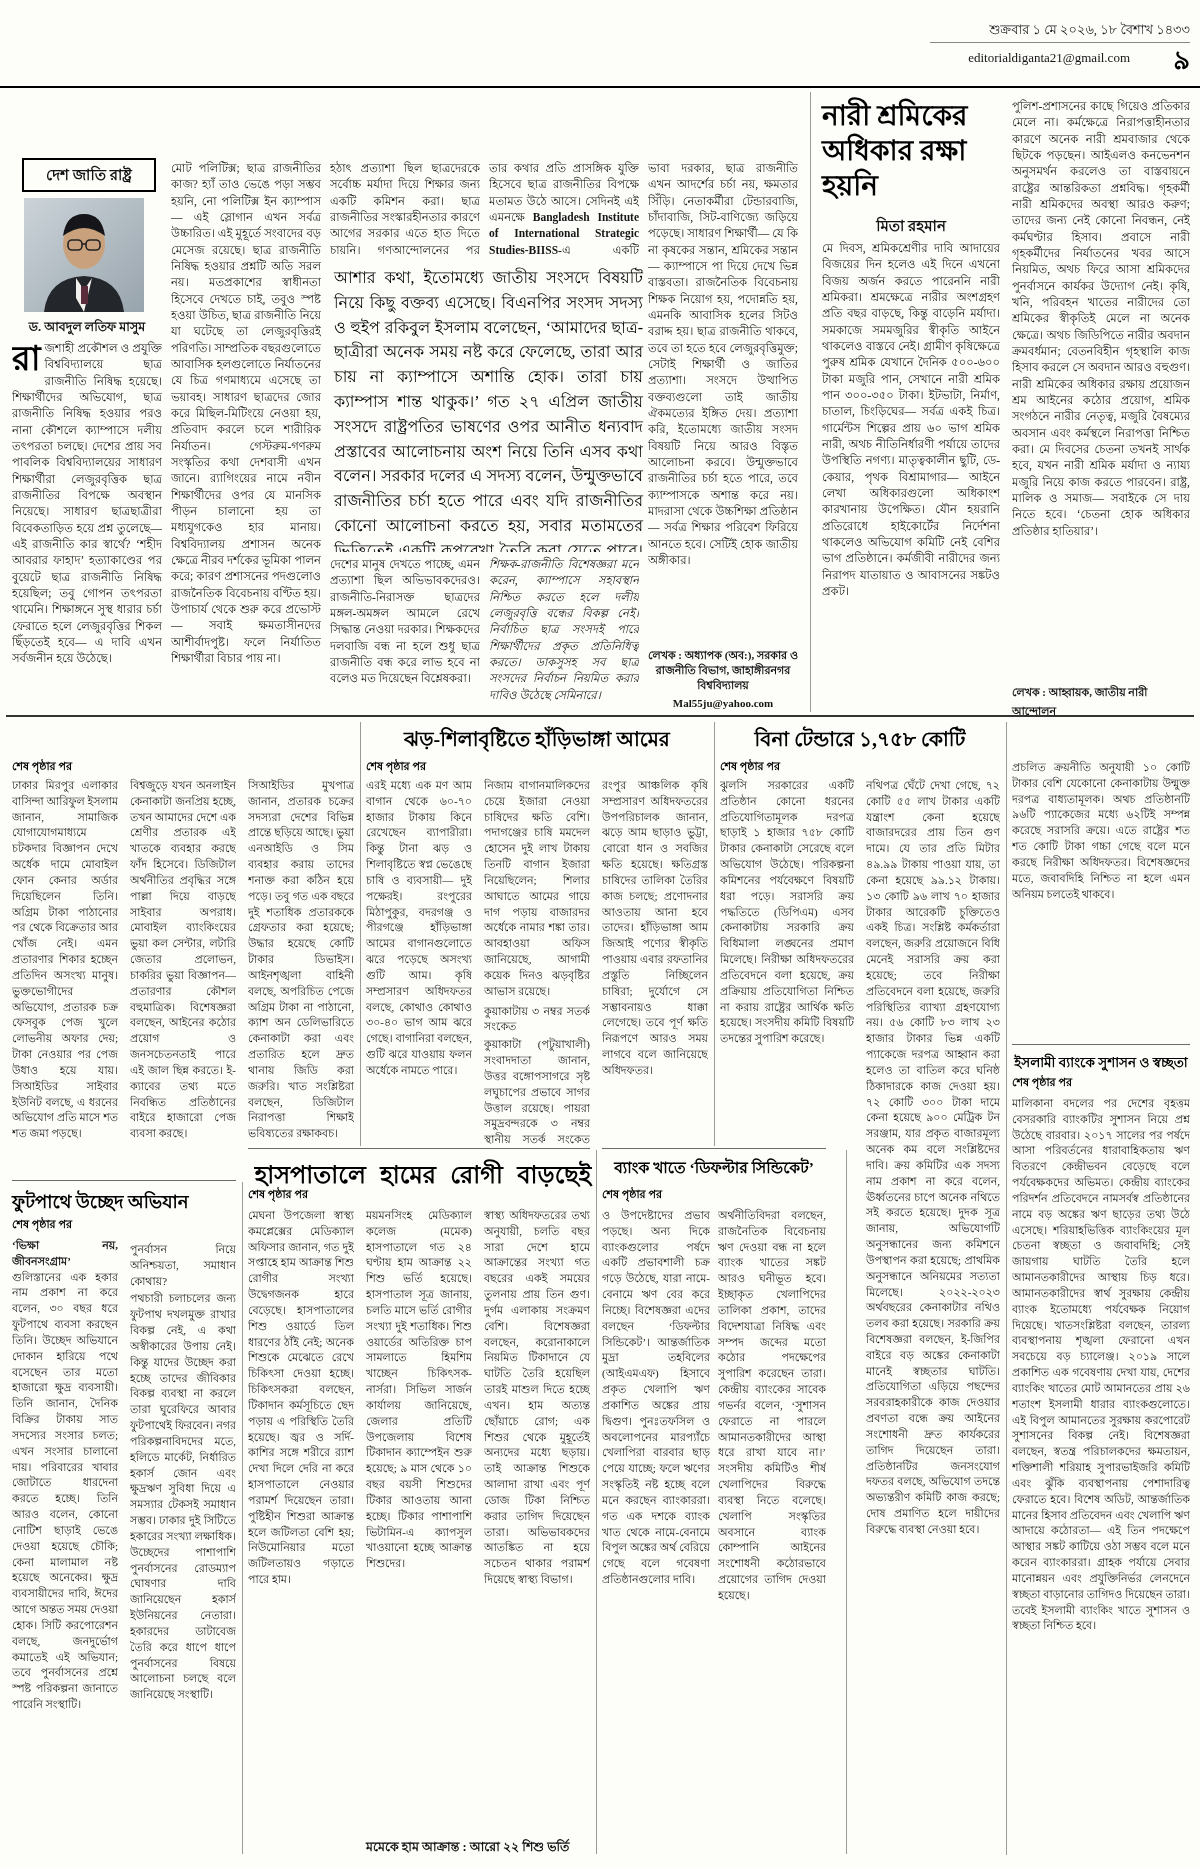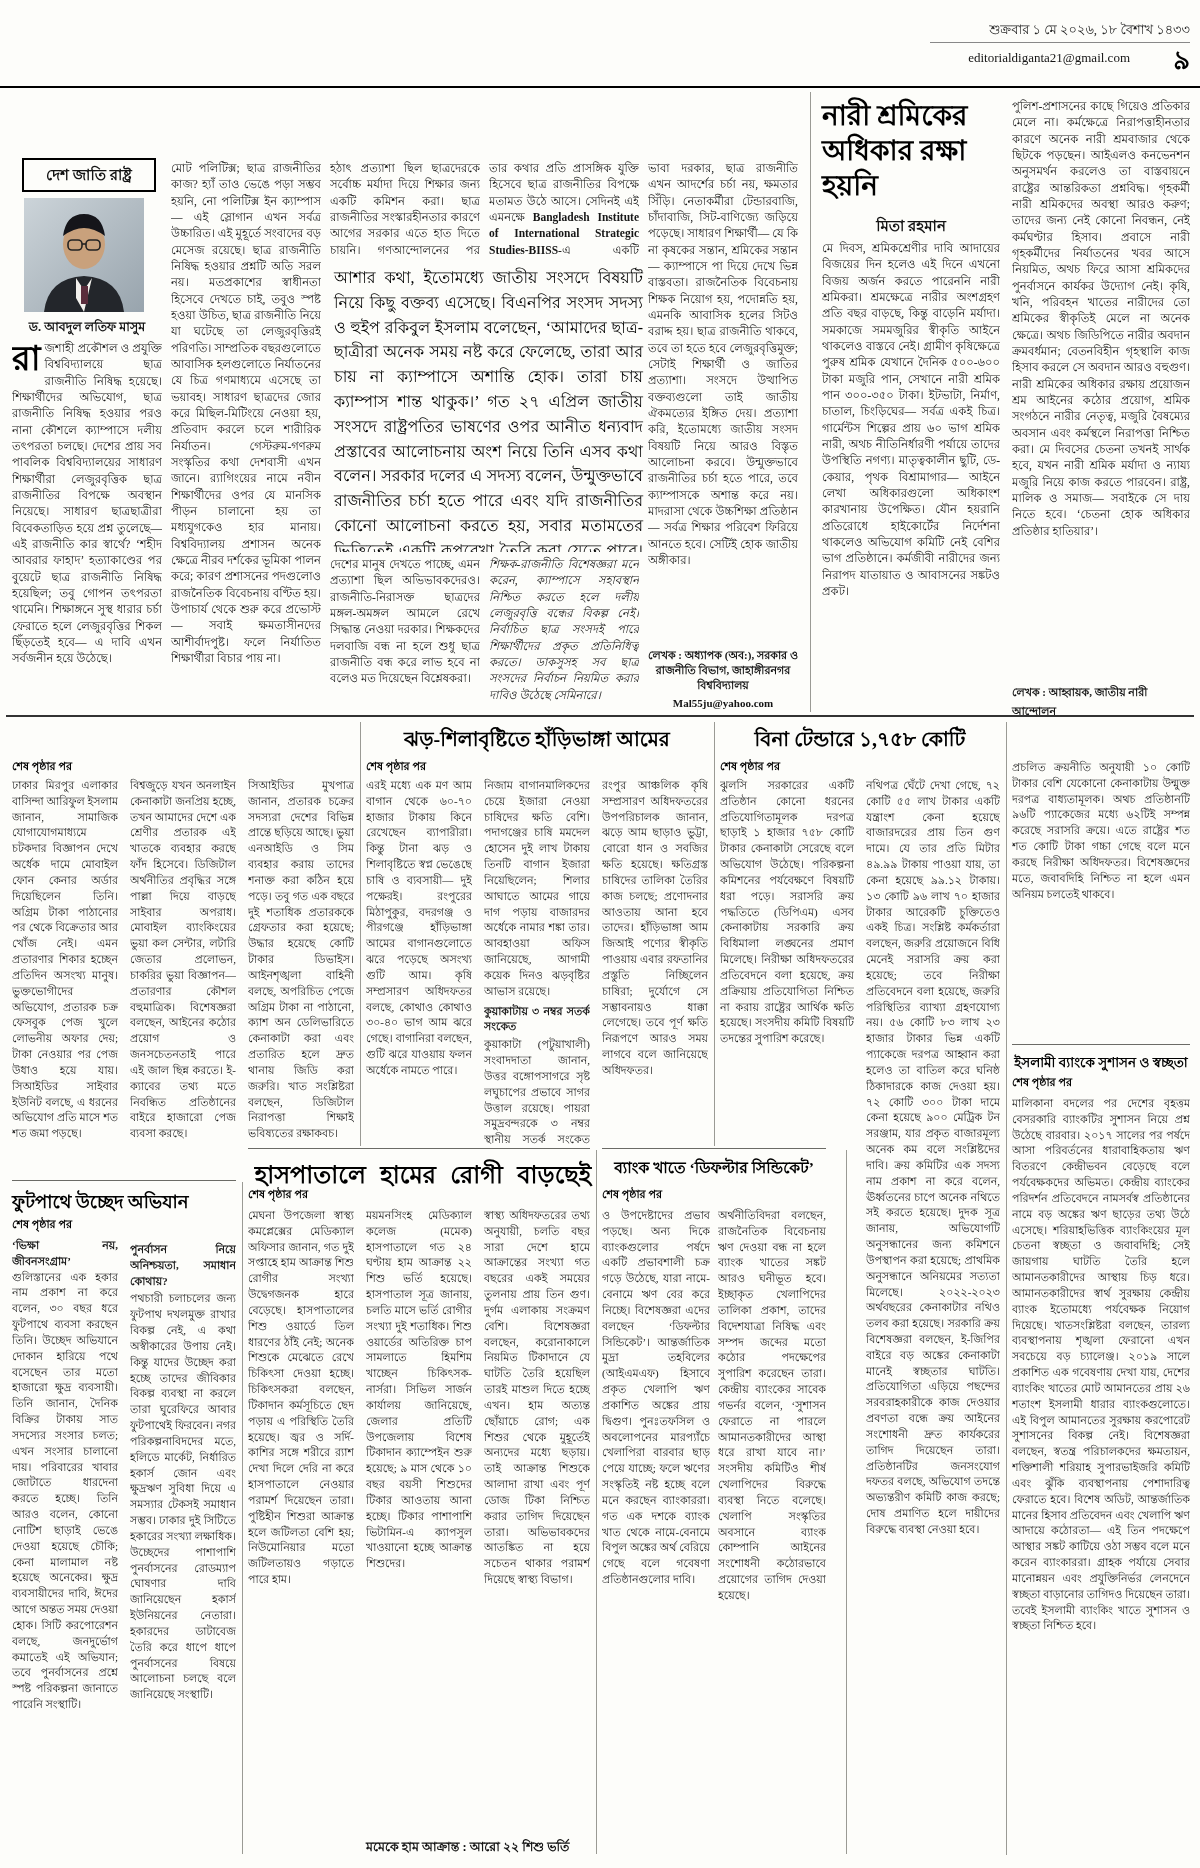--- a/index.html
+++ b/index.html
@@ -9,21 +9,21 @@
   .t{font-size:11.5px;line-height:1.42;text-align:justify;overflow:hidden;color:#161616;}
   .bt{font-size:11px;line-height:1.44;text-align:justify;overflow:hidden;color:#1a1a1a;}
   .hl{font-weight:700;color:#000;font-family:"Liberation Serif", serif;}
   .center{text-align:center;}
   .bold{font-weight:700;}
   .cont-label{font-size:11px;font-weight:700;color:#000;}
   .vr{width:1px;background:#9a9a94;}
   .hr{height:1px;background:#6b6b66;}
   .dropcap{float:left;font-size:34px;line-height:1;font-weight:700;padding:2px 4px 0 0;color:#000;}
   .quote{font-size:16px;line-height:1.55;text-align:justify;overflow:hidden;color:#000;}
-  .subhead{font-weight:700;display:block;margin:4px 0 2px 0;}
+  .subhead{font-weight:400;display:block;margin:4px 0 2px 0;}
   a.mail{color:#141414;text-decoration:none;font-weight:700;}
   .kicker{border:2px solid #000;font-weight:700;font-size:15px;display:flex;align-items:center;justify-content:center;}
   .nowrap{white-space:nowrap;overflow:hidden;}
 </style>
 </head>
 <body>
 
 <div class="page">
 
 

